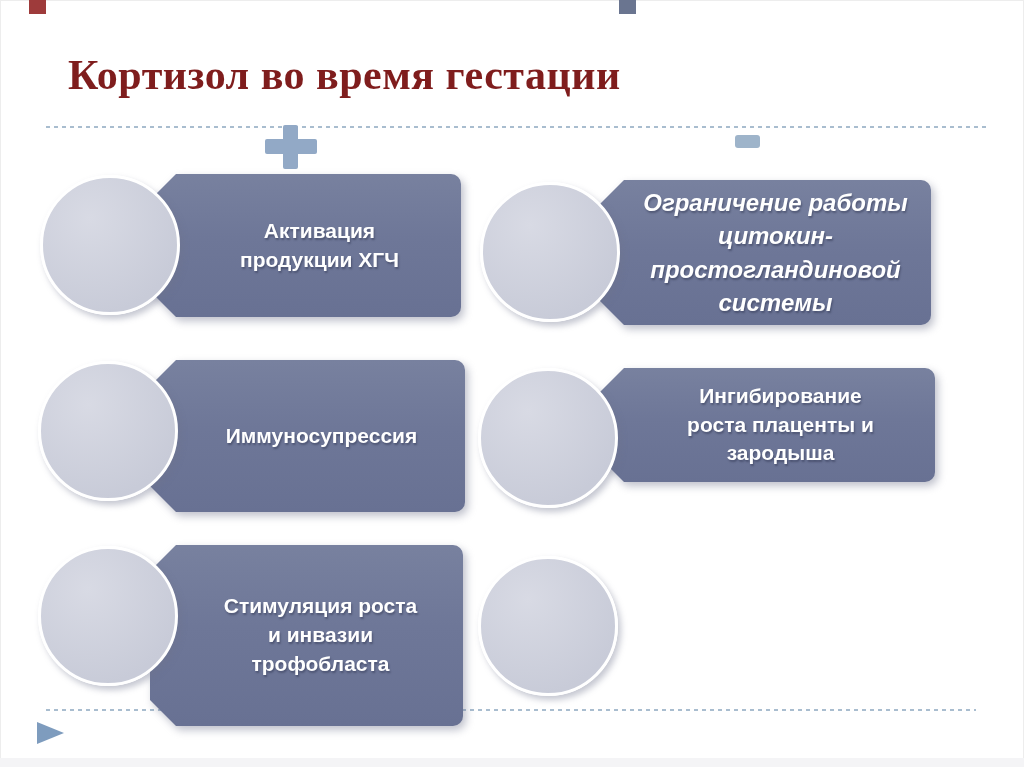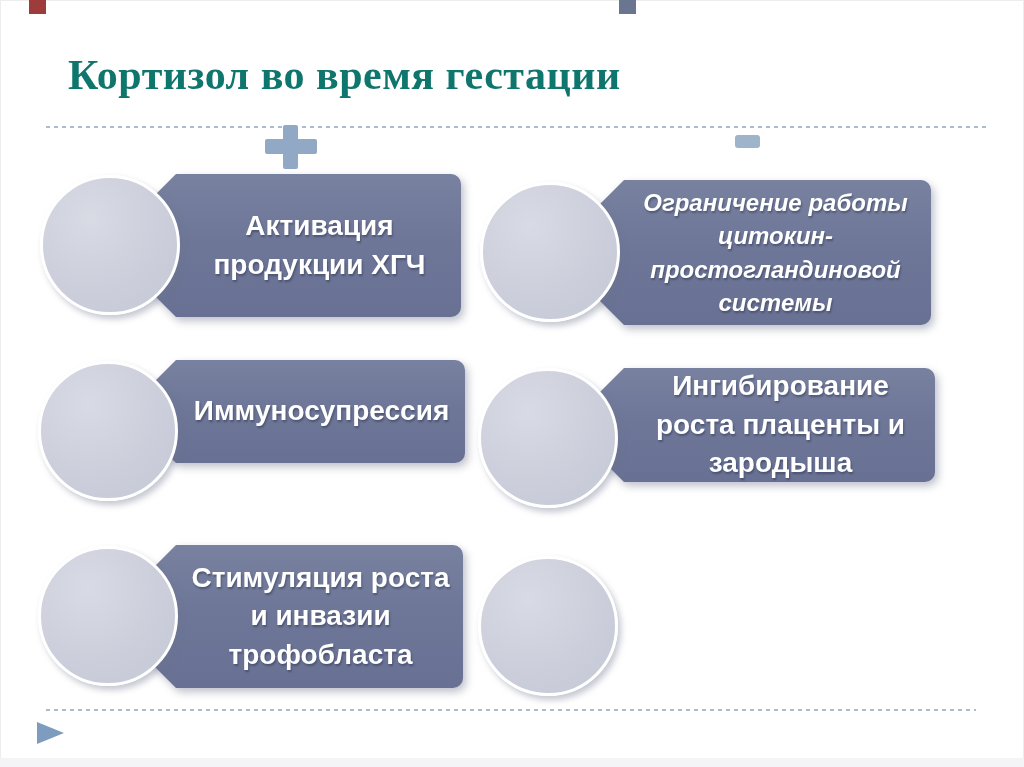--- a/index.html
+++ b/index.html
@@ -9,21 +9,21 @@
     font-family:"Liberation Sans",sans-serif;
   }
   
   .sq{position:absolute;top:0;width:17px;height:14px;}
   .sq-red{left:29px;background:#9E3B3B;}
   .sq-gray{left:619px;background:#6A7590;}
   
   .title{
     position:absolute;left:68px;top:50px;margin:0;
     font-family:"Liberation Serif",serif;font-weight:700;font-size:42px;line-height:1.2;
-    color:#0f766e;letter-spacing:.5px;white-space:nowrap;
+    color:#7f1d1d;letter-spacing:.5px;white-space:nowrap;
   }
   
   .dotted{
     position:absolute;height:2px;
     background-image:repeating-linear-gradient(90deg,#A9BDCF 0 4px,transparent 4px 8px);
   }
   .top-line{left:46px;top:126px;width:942px;}
   .bottom-line{left:46px;top:709px;width:930px;}
   
   .plus{position:absolute;left:265px;top:125px;width:52px;height:44px;}
@@ -33,35 +33,35 @@
   
   .rect-wrap{position:absolute;z-index:1;filter:drop-shadow(3px 4px 4px rgba(110,115,140,.45));}
   .rect{
     width:100%;height:100%;
     background:linear-gradient(180deg,#78819F 0%,#6E7798 45%,#687193 100%);
     border-radius:0 10px 10px 0;
     clip-path:polygon(26px 0,100% 0,100% 100%,26px 100%,0 calc(100% - 26px),0 26px);
     display:flex;align-items:center;justify-content:center;
   }
   .label{
-    font-weight:bold;font-size:28px;line-height:1.38;color:#ffffff;text-align:center;
+    font-weight:bold;font-size:21px;line-height:1.38;color:#ffffff;text-align:center;
     white-space:pre-line;text-shadow:1px 2px 2px rgba(30,35,60,.4);
     padding:0 8px 0 36px;
   }
   .small .label{font-size:24px;padding-left:30px;font-style:italic;}
   .circle{
     position:absolute;z-index:2;width:140px;height:140px;border-radius:50%;
     background:radial-gradient(circle at 35% 30%,#D8DAE4 0%,#C8CBD8 75%);
     border:3px solid #ffffff;box-sizing:border-box;
     box-shadow:3px 4px 6px rgba(110,115,140,.4);
   }
   
   .wrap-l1{left:150px;top:174px;width:311px;height:143px;}
-  .wrap-l2{left:150px;top:360px;width:315px;height:103px;}
-  .wrap-l3{left:150px;top:545px;width:313px;height:143px;}
+  .wrap-l2{left:150px;top:360px;width:315px;height:152px;}
+  .wrap-l3{left:150px;top:545px;width:313px;height:181px;}
   .wrap-r1{left:598px;top:180px;width:333px;height:145px;}
   .wrap-r2{left:598px;top:368px;width:337px;height:114px;}
   .wrap-r3{left:598px;top:555px;width:343px;height:141px;}
   .circle-l1{left:40px;top:175px;}
   .circle-l2{left:38px;top:361px;}
   .circle-l3{left:38px;top:546px;}
   .circle-r1{left:480px;top:182px;}
   .circle-r2{left:478px;top:368px;}
   .circle-r3{left:478px;top:556px;}
   

